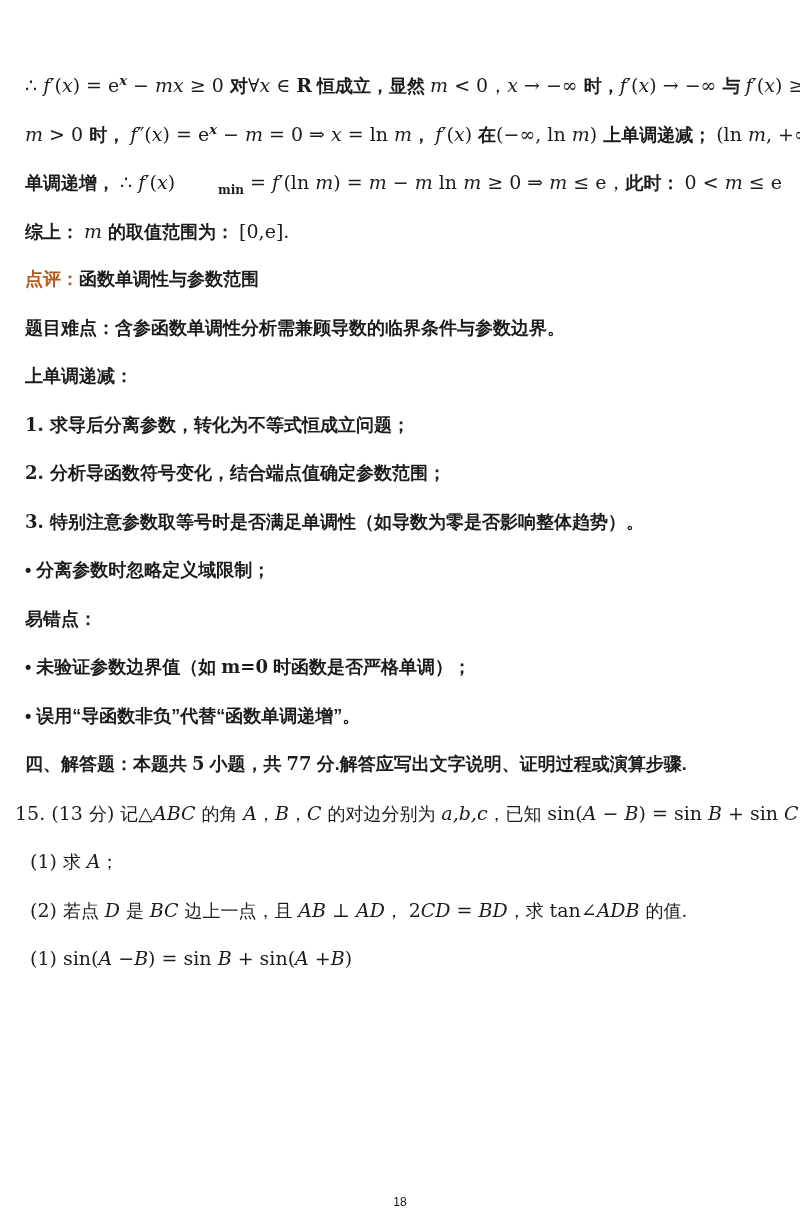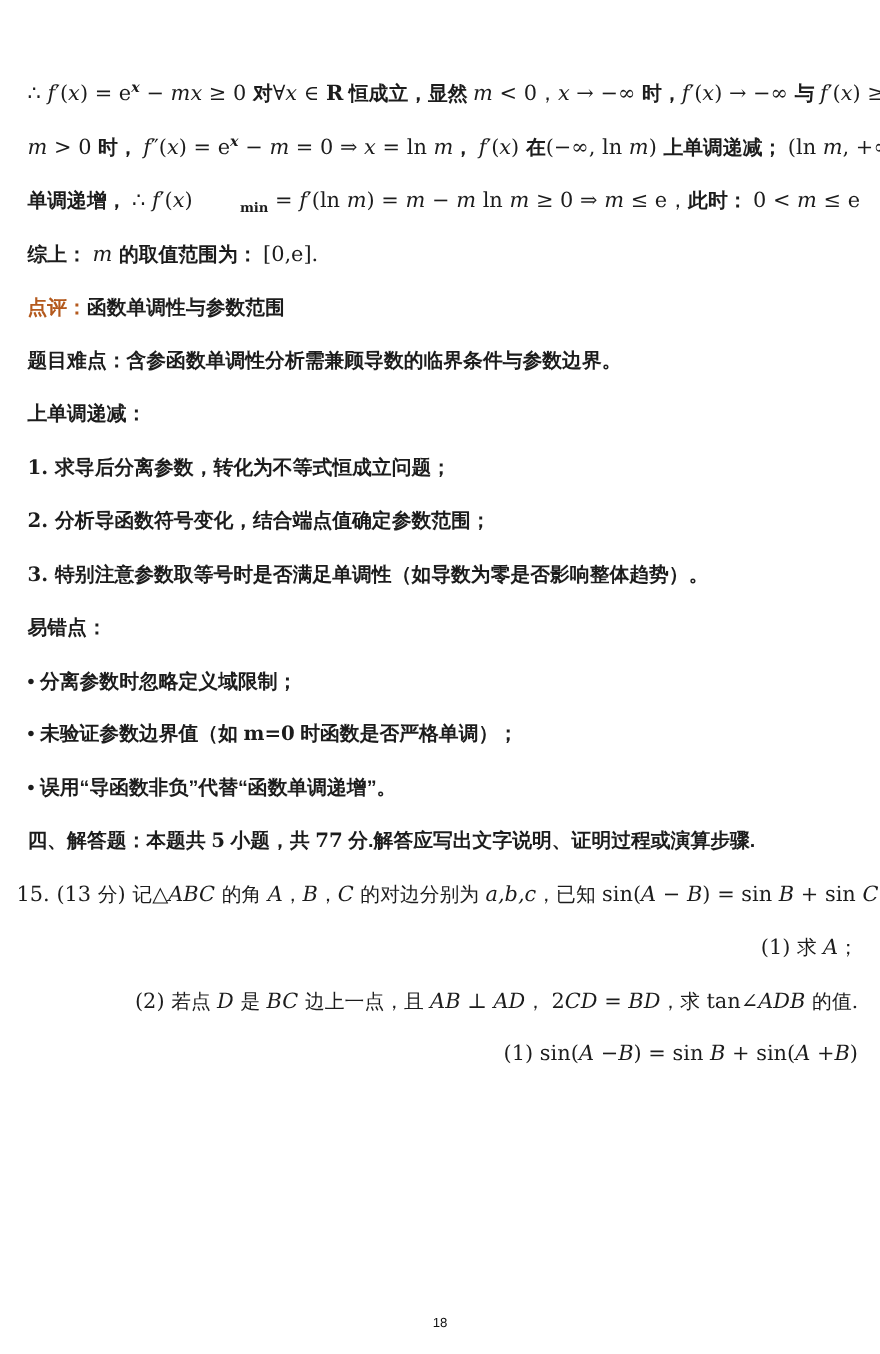--- a/index.html
+++ b/index.html
@@ -25,21 +25,21 @@
     line-height: 48.5px;
     height: 48.5px;
     font-size: 18px;
     font-weight: 400;
   }
   
   .line.sol { font-weight: 600; }
   
   .line.bold { font-weight: 700; }
   
-  .line.q { font-weight: 400; margin-left: 5px; text-align: right; }
+  .line.q { font-weight: 400; margin-left: 5px; }
   .line.q .seg-cn {
     font-family: "DejaVu Serif", "Liberation Serif", serif;
   }
   .line.q15 { font-weight: 400; margin-left: -10px; }
   .line.q15 .seg-cn {
     font-family: "DejaVu Serif", "Liberation Serif", serif;
   }
   .seg-cn { font-size: 18px; }
   .seg-r {
     font-family: "DejaVu Serif", "Liberation Serif", serif;
@@ -92,22 +92,22 @@
       <p class="line sol"><span class="seg-r">∴ </span><span class="seg-m">f</span><span class="seg-r">′(</span><span class="seg-m">x</span><span class="seg-r">) = e</span><span class="seg-sup">x</span><span class="seg-r"> − </span><span class="seg-m">mx</span><span class="seg-r"> ≥ 0 </span><span class="seg-cn">对</span><span class="seg-r">∀</span><span class="seg-m">x</span><span class="seg-r"> ∈ </span><span class="seg-rb">R</span><span class="seg-cn"> 恒成立，显然 </span><span class="seg-m">m</span><span class="seg-r"> &lt; 0，</span><span class="seg-m">x</span><span class="seg-r"> → −∞ </span><span class="seg-cn">时，</span><span class="seg-m">f</span><span class="seg-r">′(</span><span class="seg-m">x</span><span class="seg-r">) → −∞ </span><span class="seg-cn">与 </span><span class="seg-m">f</span><span class="seg-r">′(</span><span class="seg-m">x</span><span class="seg-r">) ≥ 0</span></p>
       <p class="line sol"><span class="seg-m">m</span><span class="seg-r"> &gt; 0 </span><span class="seg-cn">时， </span><span class="seg-m">f</span><span class="seg-r">″(</span><span class="seg-m">x</span><span class="seg-r">) = e</span><span class="seg-sup">x</span><span class="seg-r"> − </span><span class="seg-m">m</span><span class="seg-r"> = 0 ⇒ </span><span class="seg-m">x</span><span class="seg-r"> = ln </span><span class="seg-m">m</span><span class="seg-cn">， </span><span class="seg-m">f</span><span class="seg-r">′(</span><span class="seg-m">x</span><span class="seg-r">) </span><span class="seg-cn">在</span><span class="seg-r">(−∞, ln </span><span class="seg-m">m</span><span class="seg-r">) </span><span class="seg-cn">上单调递减； </span><span class="seg-r">(ln </span><span class="seg-m">m</span><span class="seg-r">, +∞) </span></p>
       <p class="line sol"><span class="seg-cn">单调递增， </span><span class="seg-r">∴ </span><span class="seg-m">f</span><span class="seg-r">′(</span><span class="seg-m">x</span><span class="seg-r">)</span><span class="seg-sub">min</span><span class="seg-r"> = </span><span class="seg-m">f</span><span class="seg-r">′(ln </span><span class="seg-m">m</span><span class="seg-r">) = </span><span class="seg-m">m</span><span class="seg-r"> − </span><span class="seg-m">m</span><span class="seg-r"> ln </span><span class="seg-m">m</span><span class="seg-r"> ≥ 0 ⇒ </span><span class="seg-m">m</span><span class="seg-r"> ≤ e，</span><span class="seg-cn">此时： </span><span class="seg-r">0 &lt; </span><span class="seg-m">m</span><span class="seg-r"> ≤ e</span></p>
       <p class="line sol"><span class="seg-cn">综上： </span><span class="seg-m">m </span><span class="seg-cn">的取值范围为： </span><span class="seg-r">[0,e].</span></p>
       <p class="line bold"><span class="seg-acc" style="color: rgb(180, 90, 30);">点评：</span><span class="seg-cn">函数单调性与参数范围</span></p>
       <p class="line bold"><span class="seg-cn">题目难点：含参函数单调性分析需兼顾导数的临界条件与参数边界。</span></p>
       <p class="line bold"><span class="seg-cn">上单调递减：</span></p>
       <p class="line bold"><span class="seg-rb">1. </span><span class="seg-cn">求导后分离参数，转化为不等式恒成立问题；</span></p>
       <p class="line bold"><span class="seg-rb">2. </span><span class="seg-cn">分析导函数符号变化，结合端点值确定参数范围；</span></p>
       <p class="line bold"><span class="seg-rb">3. </span><span class="seg-cn">特别注意参数取等号时是否满足单调性（如导数为零是否影响整体趋势）。</span></p>
+      <p class="line bold"><span class="seg-cn">•  分离参数时忽略定义域限制；</span></p>
       <p class="line bold"><span class="seg-cn">易错点：</span></p>
-      <p class="line bold"><span class="seg-cn">•  分离参数时忽略定义域限制；</span></p>
       <p class="line bold"><span class="seg-cn">•  未验证参数边界值（如 </span><span class="seg-rb">m=0</span><span class="seg-cn"> 时函数是否严格单调）；</span></p>
       <p class="line bold"><span class="seg-cn">•  误用“导函数非负”代替“函数单调递增”。</span></p>
       <p class="line bold"><span class="seg-cn">四、解答题：本题共 </span><span class="seg-rb">5</span><span class="seg-cn"> 小题，共 </span><span class="seg-rb">77</span><span class="seg-cn"> 分.解答应写出文字说明、证明过程或演算步骤.</span></p>
       <p class="line q15"><span class="seg-r">15. (13 </span><span class="seg-cn">分</span><span class="seg-r">) </span><span class="seg-cn">记</span><span class="seg-r">△</span><span class="seg-m">ABC </span><span class="seg-cn">的角 </span><span class="seg-m">A</span><span class="seg-cn">，</span><span class="seg-m">B</span><span class="seg-cn">，</span><span class="seg-m">C </span><span class="seg-cn">的对边分别为 </span><span class="seg-m">a,b,c</span><span class="seg-cn">，已知 </span><span class="seg-r">sin(</span><span class="seg-m">A</span><span class="seg-r"> − </span><span class="seg-m">B</span><span class="seg-r">) = sin </span><span class="seg-m">B</span><span class="seg-r"> + sin </span><span class="seg-m">C</span><span class="seg-r"> .</span></p>
       <p class="line q"><span class="seg-r">(1) </span><span class="seg-cn">求 </span><span class="seg-m">A</span><span class="seg-cn">；</span></p>
       <p class="line q"><span class="seg-r">(2) </span><span class="seg-cn">若点 </span><span class="seg-m">D </span><span class="seg-cn">是 </span><span class="seg-m">BC </span><span class="seg-cn">边上一点，且 </span><span class="seg-m">AB</span><span class="seg-r"> ⊥ </span><span class="seg-m">AD</span><span class="seg-cn">， </span><span class="seg-r">2</span><span class="seg-m">CD</span><span class="seg-r"> = </span><span class="seg-m">BD</span><span class="seg-cn">，求 </span><span class="seg-r">tan∠</span><span class="seg-m">ADB </span><span class="seg-cn">的值.</span></p>
       <p class="line q"><span class="seg-r">(1)  sin(</span><span class="seg-m">A</span><span class="seg-r"> −</span><span class="seg-m">B</span><span class="seg-r">) = sin </span><span class="seg-m">B</span><span class="seg-r"> + sin(</span><span class="seg-m">A</span><span class="seg-r"> +</span><span class="seg-m">B</span><span class="seg-r">)</span></p>
     </div>
   <div class="footer">18</div>
 </div>

